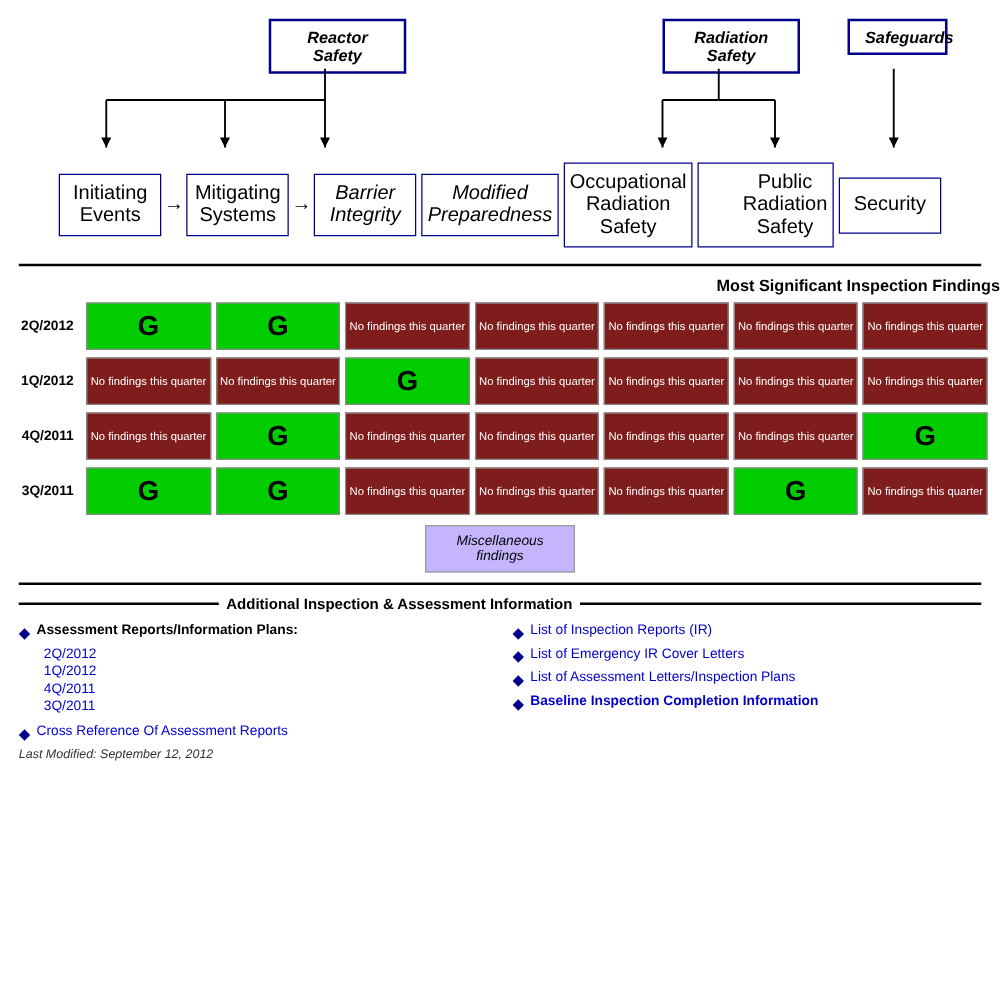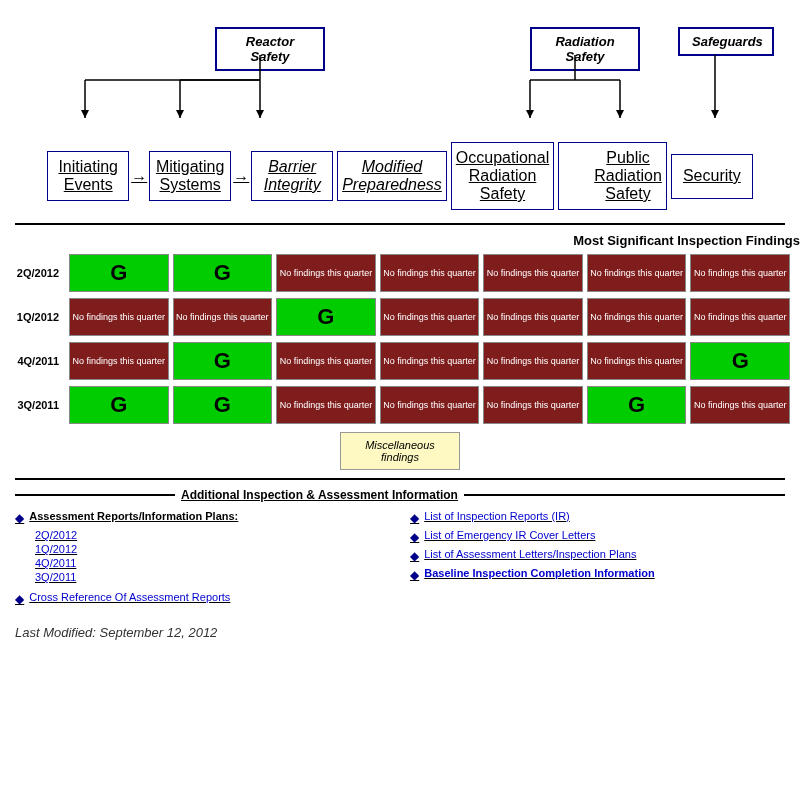--- a/index.html
+++ b/index.html
@@ -7,23 +7,22 @@
       font-family: Arial, sans-serif;
       background: #fff;
       width: 800px;
       min-height: 800px;
       font-size: 11px;
       color: #000;
     }
 
     
     .diagram-section {
-      padding: 22px 10px 5px 10px;
+      padding: 10px 10px 5px 10px;
       position: relative;
-      text-decoration: underline;
     }
 
     .flow-box {
       border: 1.5px solid #00008B;
       padding: 6px 4px;
       text-align: center;
       font-size: 16px;
       background: #fff;
       min-width: 82px;
       min-height: 45px;
@@ -95,33 +94,32 @@
     }
 
     .finding-gray {
       background: #7f1d1d;
       color: #fff;
     }
 
     
     .misc-findings {
       border: 1.5px solid #999;
-      background: #fef9c3;
+      background: #c4b5fd;
       width: 120px;
       margin: 8px auto;
       padding: 6px 8px;
       text-align: center;
       font-style: italic;
       font-size: 11px;
     }
 
     
     .additional-section {
       padding: 0 15px;
-      text-decoration: underline;
     }
 
     .additional-divider-row {
       display: flex;
       align-items: center;
       gap: 6px;
       margin: 6px 0;
     }
 
     .add-line {
@@ -170,22 +168,21 @@
       font-size: 11px;
     }
 
     .sub-item a, .info-item a {
       color: #0000CC;
       text-decoration: none;
     }
 
     .last-modified {
       font-style: italic;
-      font-size: 13px;
-      margin-top: 15px;
+      font-size: 10px;
       padding: 0 15px;
       color: #333;
     }
 
     .diagram-wrapper {
       position: relative;
     }
   </style>
 </head>
 <body>
@@ -225,21 +222,21 @@
       <div style="position:absolute; left:205px; top:5px; border:2px solid #00008B; padding:5px 12px; text-align:center; font-style:italic; font-weight:bold; font-size:13px; background:#fff; width:110px;">
         <span style="white-space:pre-line;">Reactor
 Safety</span>
       </div>
 
       <div style="position:absolute; left:520px; top:5px; border:2px solid #00008B; padding:5px 12px; text-align:center; font-style:italic; font-weight:bold; font-size:13px; background:#fff; width:110px;">
         <span style="white-space:pre-line;">Radiation
 Safety</span>
       </div>
 
-      <div style="position:absolute; left:668px; top:5px; border:2px solid #00008B; padding:5px 12px; text-align:center; font-style:italic; font-weight:bold; font-size:13px; background:#fff; width:96px;">
+      <div style="position:absolute; left:668px; top:5px; border:2px solid #00008B; padding:5px 12px; text-align:center; font-style:italic; font-weight:bold; font-size:13px; background:#fff; width:80px;">
         <span>Safeguards</span>
       </div>
     </div>
 
     <div style="height:55px;"></div>
 
     <div style="display:flex; align-items:center; justify-content:center; gap:0; margin-top:0;">
       <div class="flow-box">
         <span style="white-space:pre-line;">Initiating
 Events</span>

